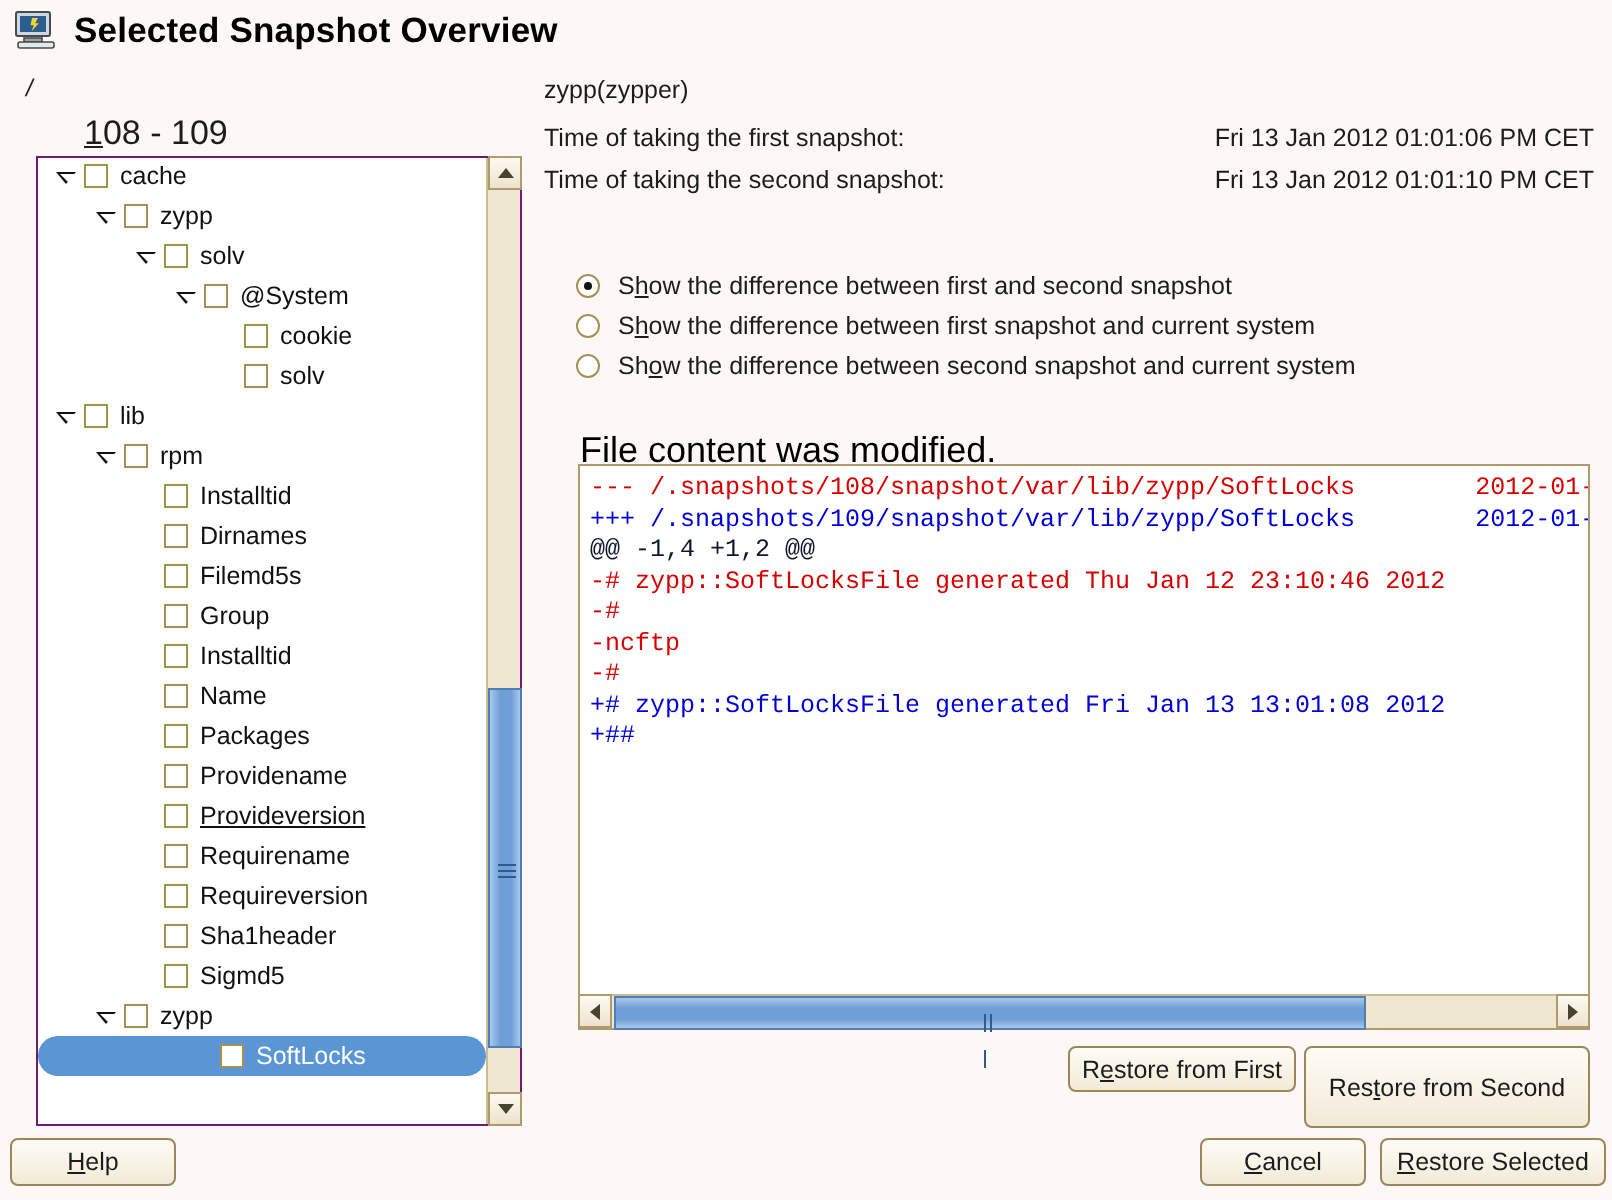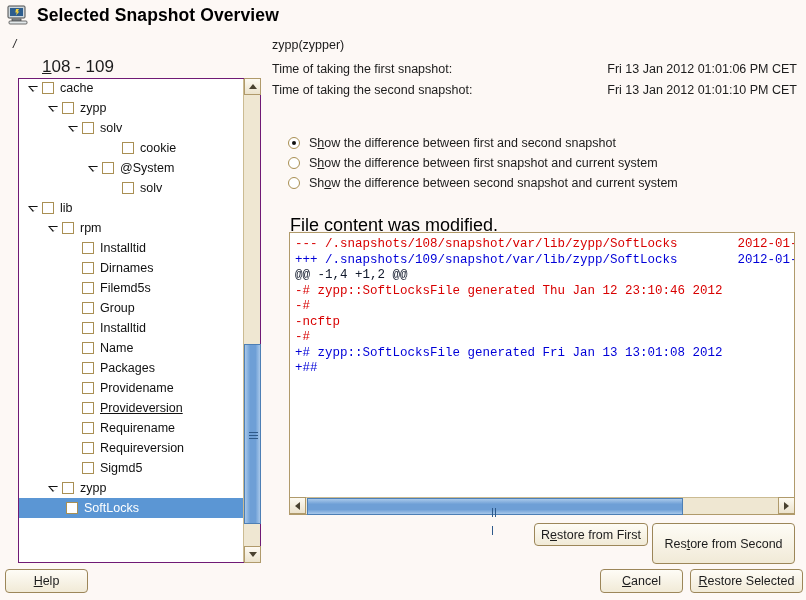--- a/index.html
+++ b/index.html
@@ -228,30 +228,30 @@
           <div class="trow" style="padding-left: 28px;">
             <span class="tri open"></span>
             <span class="cb"></span>
             <span class="tlabel">zypp</span>
           </div>
           <div class="trow" style="padding-left: 48px;">
             <span class="tri open"></span>
             <span class="cb"></span>
             <span class="tlabel">solv</span>
           </div>
+          <div class="trow" style="padding-left: 68px;">
+            <span class="tri open"></span>
+            <span class="cb"></span>
+            <span class="tlabel">@System</span>
+          </div>
           <div class="trow" style="padding-left: 88px;">
             <span class="tri"></span>
             <span class="cb"></span>
             <span class="tlabel">cookie</span>
           </div>
-          <div class="trow" style="padding-left: 68px;">
-            <span class="tri open"></span>
-            <span class="cb"></span>
-            <span class="tlabel">@System</span>
-          </div>
           <div class="trow" style="padding-left: 88px;">
             <span class="tri"></span>
             <span class="cb"></span>
             <span class="tlabel">solv</span>
           </div>
           <div class="trow" style="padding-left: 8px;">
             <span class="tri open"></span>
             <span class="cb"></span>
             <span class="tlabel">lib</span>
           </div>
@@ -311,28 +311,33 @@
             <span class="tlabel">Requirename</span>
           </div>
           <div class="trow" style="padding-left: 48px;">
             <span class="tri"></span>
             <span class="cb"></span>
             <span class="tlabel">Requireversion</span>
           </div>
           <div class="trow" style="padding-left: 48px;">
             <span class="tri"></span>
             <span class="cb"></span>
+            <span class="tlabel">Sha1header</span>
+          </div>
+          <div class="trow" style="padding-left: 48px;">
+            <span class="tri"></span>
+            <span class="cb"></span>
             <span class="tlabel">Sigmd5</span>
           </div>
           <div class="trow" style="padding-left: 28px;">
             <span class="tri open"></span>
             <span class="cb"></span>
             <span class="tlabel">zypp</span>
           </div>
-          <div class="trow sel" style="padding-left: 32px;">
+          <div class="trow sel" style="padding-left: 76px; border-radius: 10px;">
             <span class="tri"></span>
             <span class="cb"></span>
             <span class="tlabel">SoftLocks</span>
           </div>
         </div>
     </div>
     <div class="vsb">
       <div class="sb-btn up">
           <i class="arw up"></i>
         </div>

